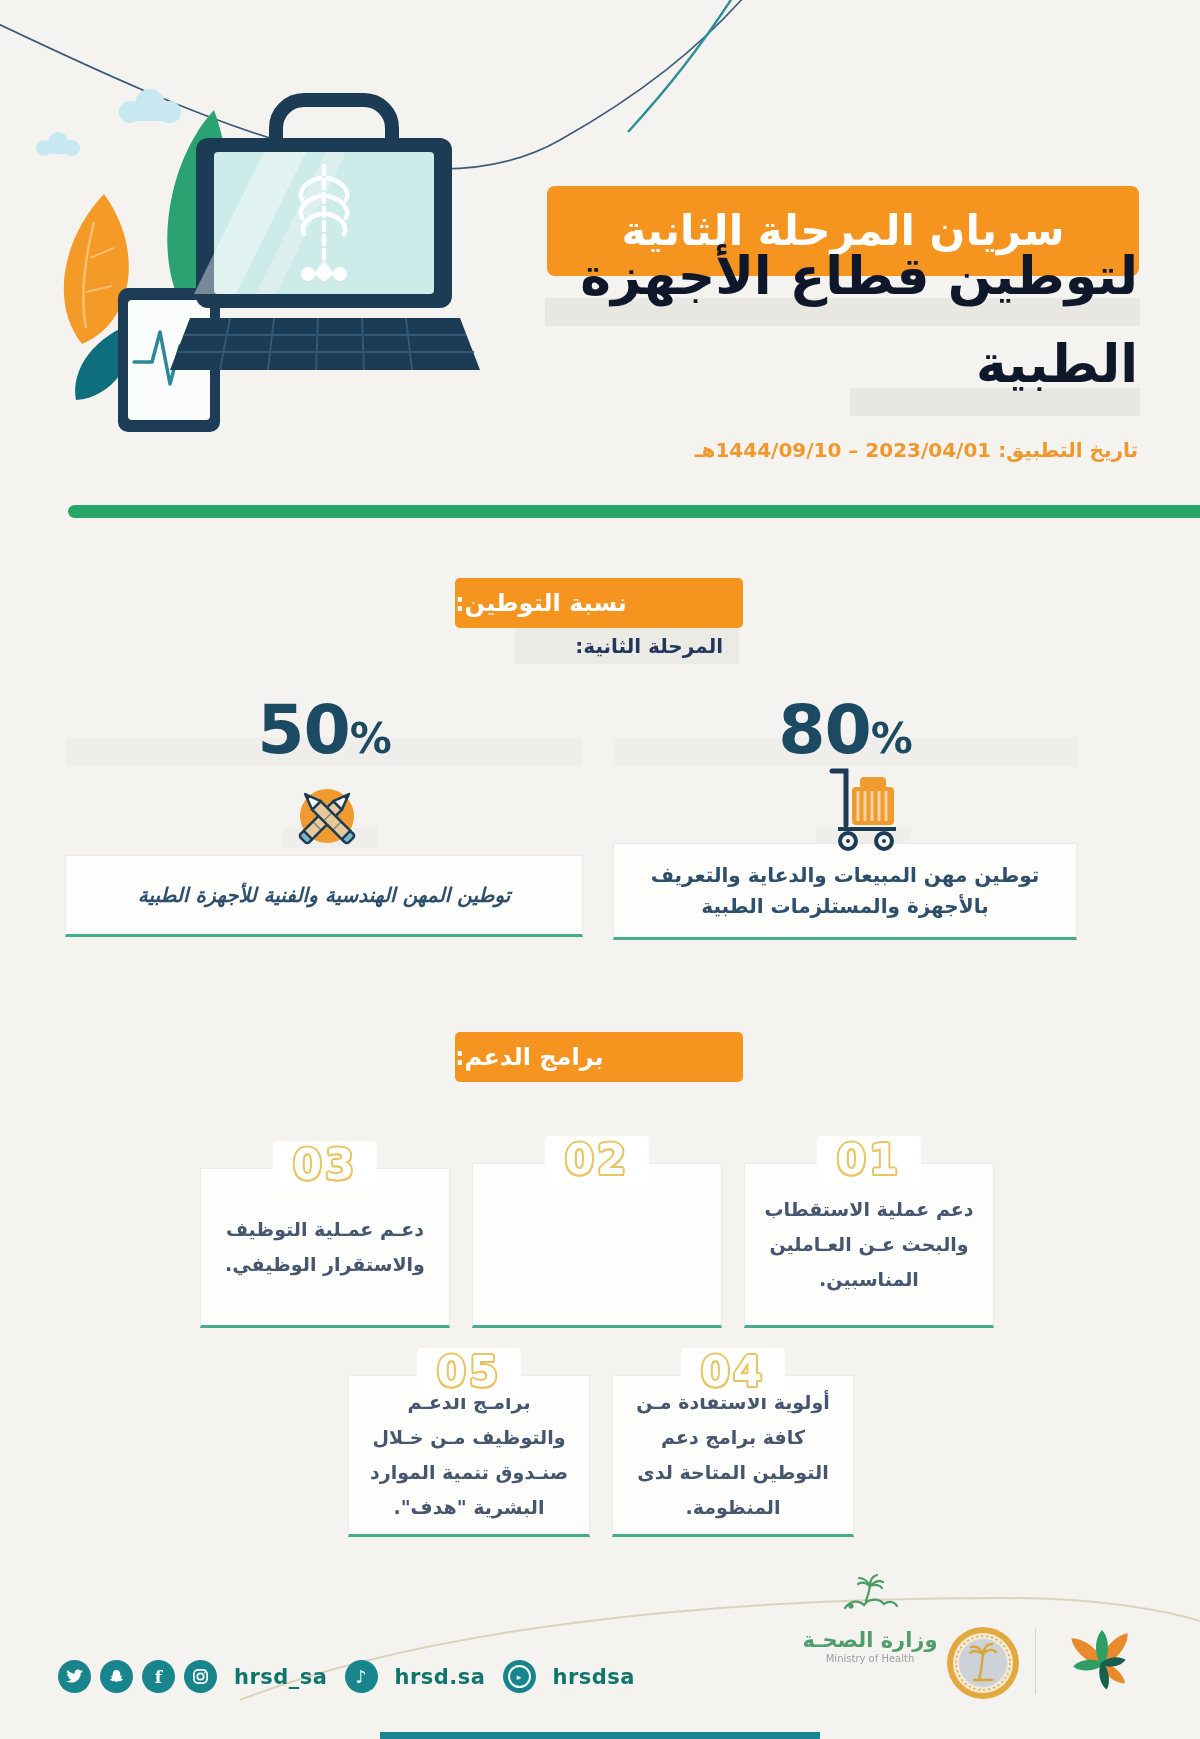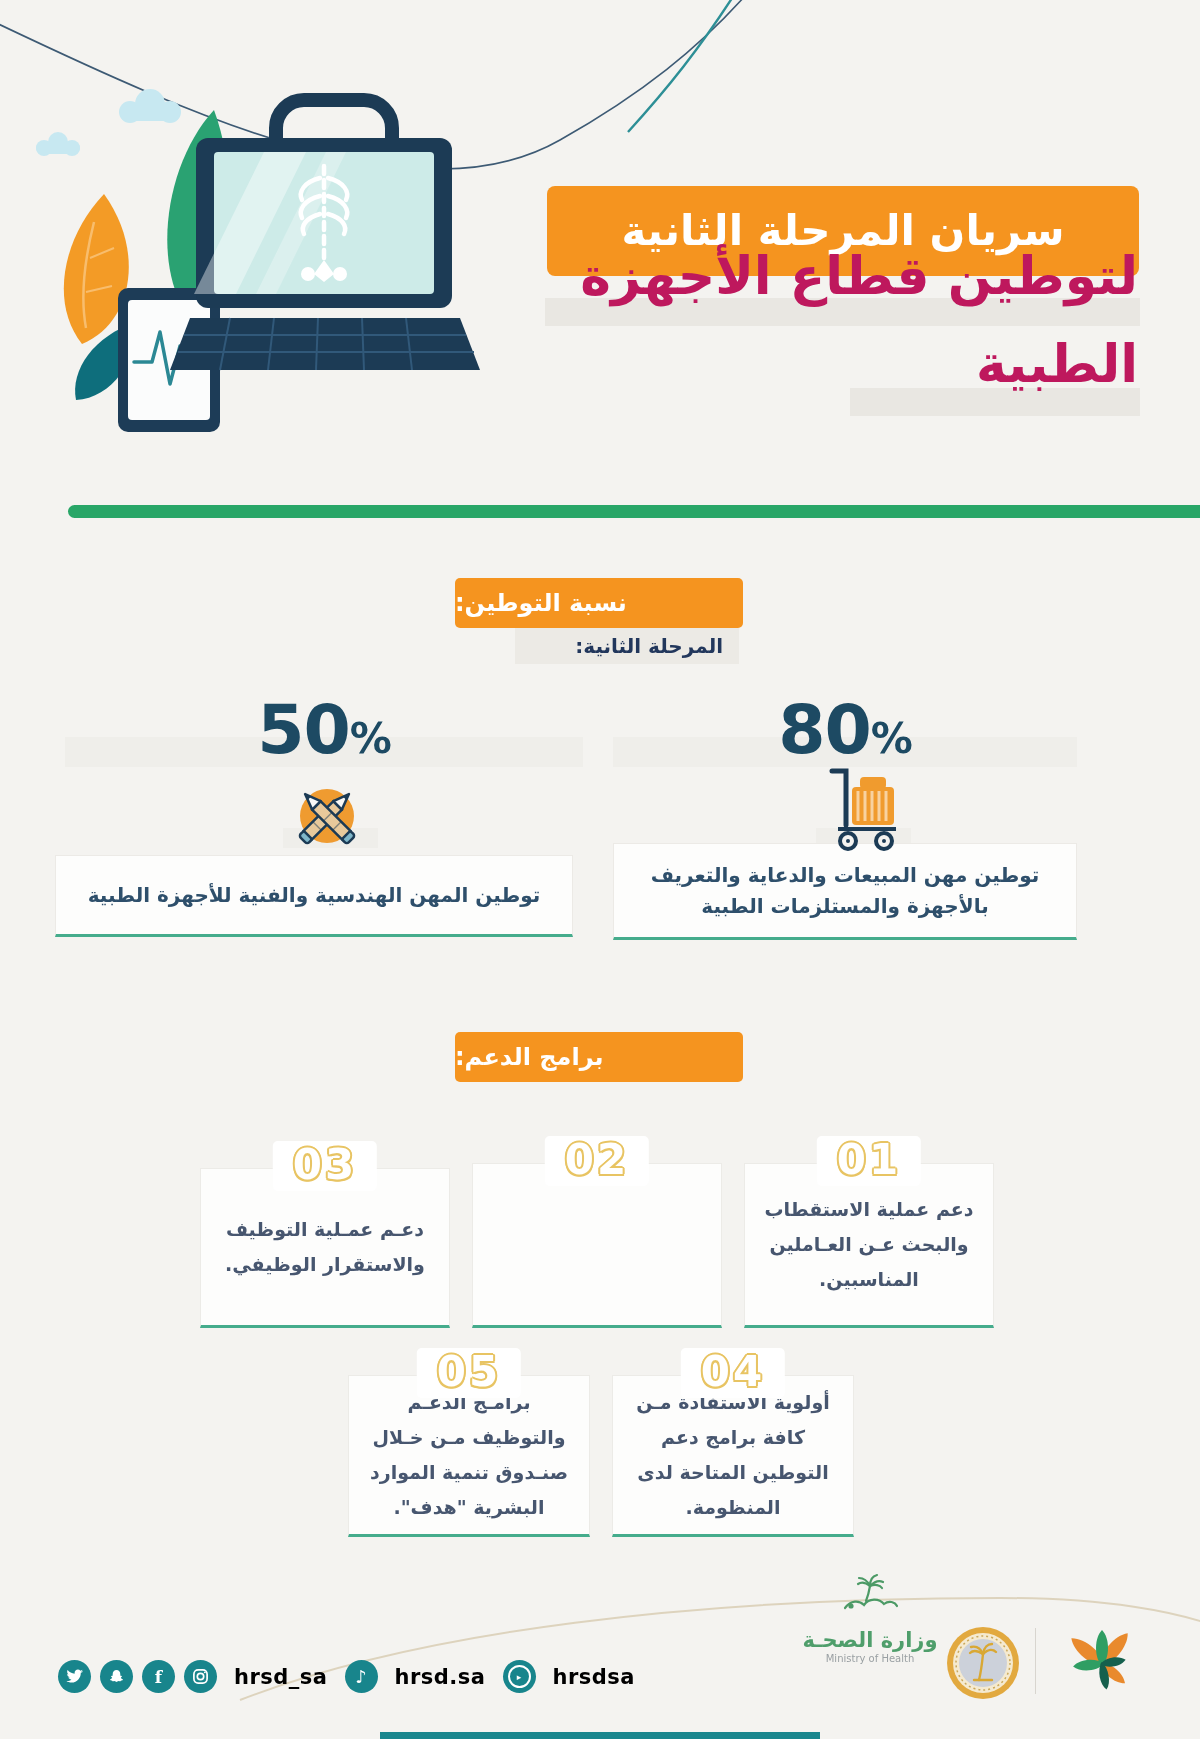--- a/index.html
+++ b/index.html
@@ -3,21 +3,21 @@
 <meta charset="utf-8">
 <style>
   html,body{margin:0;padding:0;background:#e9e9e9;}
   #canvas{position:relative;width:1200px;height:1739px;background:#f4f3f0;overflow:hidden;
           font-family:"DejaVu Sans",sans-serif;}
   .abs{position:absolute;}
   .ar{direction:rtl;}
   
   .title-badge{left:547px;top:155px;width:592px;height:90px;background:#f5941f;border-radius:8px;
                color:#fff;font-size:42px;font-weight:bold;text-align:center;line-height:90px;z-index:3;margin-top:31px;}
-  .title-line{right:62px;color:#be185d;font-weight:bold;font-size:52px;z-index:3;text-align:left;}
+  .title-line{right:62px;color:#0f172a;font-weight:bold;font-size:52px;z-index:3;text-align:left;}
   .hl{background:#e9e7e2;z-index:2;}
   .date-line{right:62px;top:438px;color:#f0982e;font-size:20px;font-weight:bold;z-index:3;}
   .green-bar{left:68px;top:505px;width:1132px;height:13px;background:#28a667;border-radius:7px 0 0 7px;}
   
   .sec-badge{left:455px;width:288px;height:50px;background:#f5941f;border-radius:5px;color:#fff;
              font-size:24px;font-weight:bold;text-align:left;line-height:50px;z-index:3;}
   .phase-box{left:515px;top:628px;width:224px;height:36px;background:#eceae5;color:#22375c;
              font-size:20px;font-weight:bold;text-align:right;line-height:36px;padding-left:0;z-index:2;
              box-sizing:border-box;padding-right:16px;}
   
@@ -34,21 +34,21 @@
          color:#47566f;font-weight:bold;font-size:19px;line-height:35px;box-sizing:border-box;padding:14px 12px;}
   .num-badge{position:absolute;left:50%;top:-28px;transform:translateX(-50%);background:#fff;
              border-radius:5px;padding:0 20px;height:50px;line-height:48px;z-index:4;
              font-size:42px;font-weight:bold;letter-spacing:3px;color:#fff;
              text-shadow:2px 0 0 #e8c463,-2px 0 0 #e8c463,0 2px 0 #e8c463,0 -2px 0 #e8c463,
                          1.5px 1.5px 0 #e8c463,-1.5px 1.5px 0 #e8c463,1.5px -1.5px 0 #e8c463,-1.5px -1.5px 0 #e8c463;}
   
   .social-row{left:58px;top:1660px;display:flex;align-items:center;gap:9px;z-index:3;}
   .sicon{width:33px;height:33px;border-radius:50%;background:#18858c;color:#fff;display:flex;
          align-items:center;justify-content:center;font-size:17px;font-weight:bold;}
-  .handle{color:#000000;font-size:21px;font-weight:bold;margin:0 8px;letter-spacing:.5px;}
+  .handle{color:#0f766e;font-size:21px;font-weight:bold;margin:0 8px;letter-spacing:.5px;}
   .moh{left:790px;top:1570px;width:160px;text-align:center;z-index:3;}
   .moh-title{color:#4f9e6b;font-size:21px;font-weight:bold;margin-top:2px;}
   .moh-sub{color:#9aa0a3;font-size:10px;margin-top:1px;}
   .vdivider{left:1035px;top:1628px;width:1px;height:66px;background:#d8d5cf;z-index:3;}
   .bottom-strip{left:380px;top:1732px;width:440px;height:7px;background:#19868d;}
   .play-ring{width:19px;height:19px;border:2px solid #fff;border-radius:50%;display:flex;align-items:center;justify-content:center;font-size:9px;color:#fff;}
 </style>
 </head>
 <body>
 
@@ -117,20 +117,21 @@
         <line x1="388" y1="236" x2="394" y2="288"></line>
       </g>
     </g>
   </svg>
 
   <div class="abs title-badge ar">سريان المرحلة الثانية</div>
   <div class="abs hl" style="left:545px;top:298px;width:595px;height:28px;"></div>
   <div class="abs hl" style="left:850px;top:388px;width:290px;height:28px;"></div>
   <div class="abs title-line ar" style="top:246px;">لتوطين قطاع الأجهزة</div>
   <div class="abs title-line ar" style="top:334px;">الطبية</div>
+  <div class="abs date-line ar">تاريخ التطبيق: 2023/04/01 – 1444/09/10هـ</div>
   <div class="abs green-bar"></div>
 
   <div class="abs sec-badge ar" style="top:578px;">نسبة التوطين:</div>
   <div class="abs phase-box ar">المرحلة الثانية:</div>
 
   <div class="abs strip" style="left:65px;width:518px;"></div>
   <div class="abs strip" style="left:613px;width:464px;"></div>
 
   <div class="abs pct" style="left:65px;width:518px;">
     <span>50</span><span class="sign">%</span>
@@ -173,21 +174,21 @@
         <line x1="59" y1="28" x2="59" y2="58"></line>
       <line x1="66" y1="28" x2="66" y2="58"></line>
     </g>
     <line x1="18" y1="66" x2="76" y2="66" stroke="#1c3b55" stroke-width="4"></line>
     <circle cx="28" cy="78" r="8" fill="#f4f3f0" stroke="#1c3b55" stroke-width="4"></circle>
     <circle cx="64" cy="78" r="8" fill="#f4f3f0" stroke="#1c3b55" stroke-width="4"></circle>
     <circle cx="28" cy="78" r="2" fill="#1c3b55"></circle>
       <circle cx="64" cy="78" r="2" fill="#1c3b55"></circle>
   </svg>
 
-  <div class="abs stat-card ar" style="left:55px;top:855px;width:518px;height:82px;">
+  <div class="abs stat-card ar" style="left:65px;top:855px;width:518px;height:82px;font-style:italic;">
     <span>توطين المهن الهندسية والفنية للأجهزة الطبية</span>
   </div>
   <div class="abs stat-card ar" style="left:613px;top:843px;width:464px;height:97px;">
     <span>توطين مهن المبيعات والدعاية والتعريف بالأجهزة والمستلزمات الطبية</span>
   </div>
 
   <div class="abs sec-badge ar" style="top:1032px;">برامج الدعم:</div>
 
   <div class="abs pcard ar" style="left:744px;top:1163px;width:250px;height:165px;">
     <div class="num-badge">01</div>

